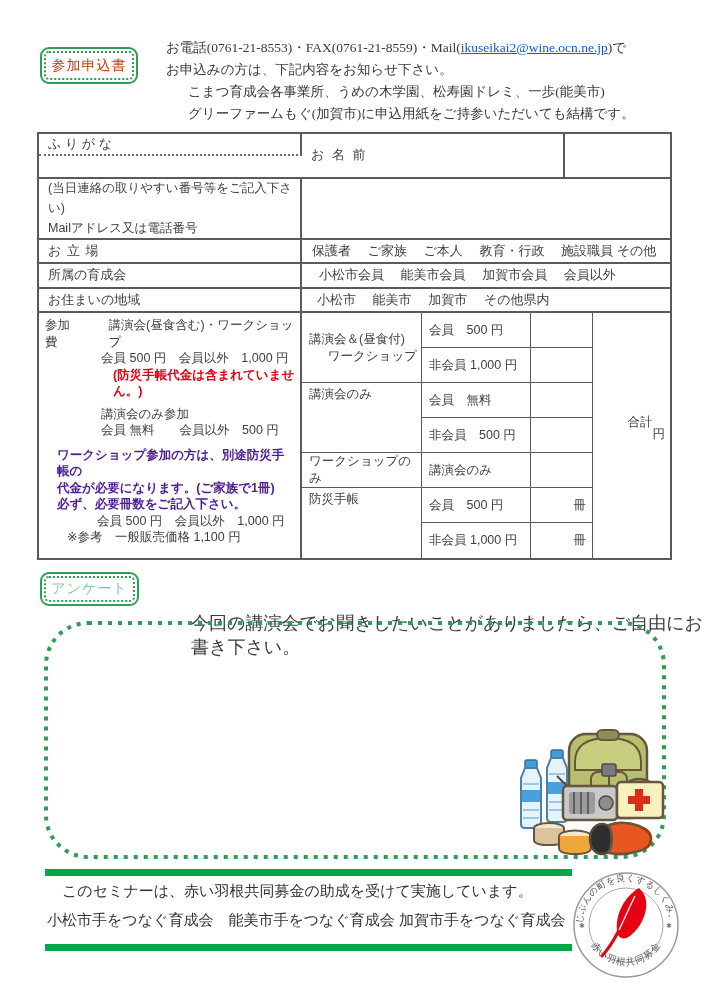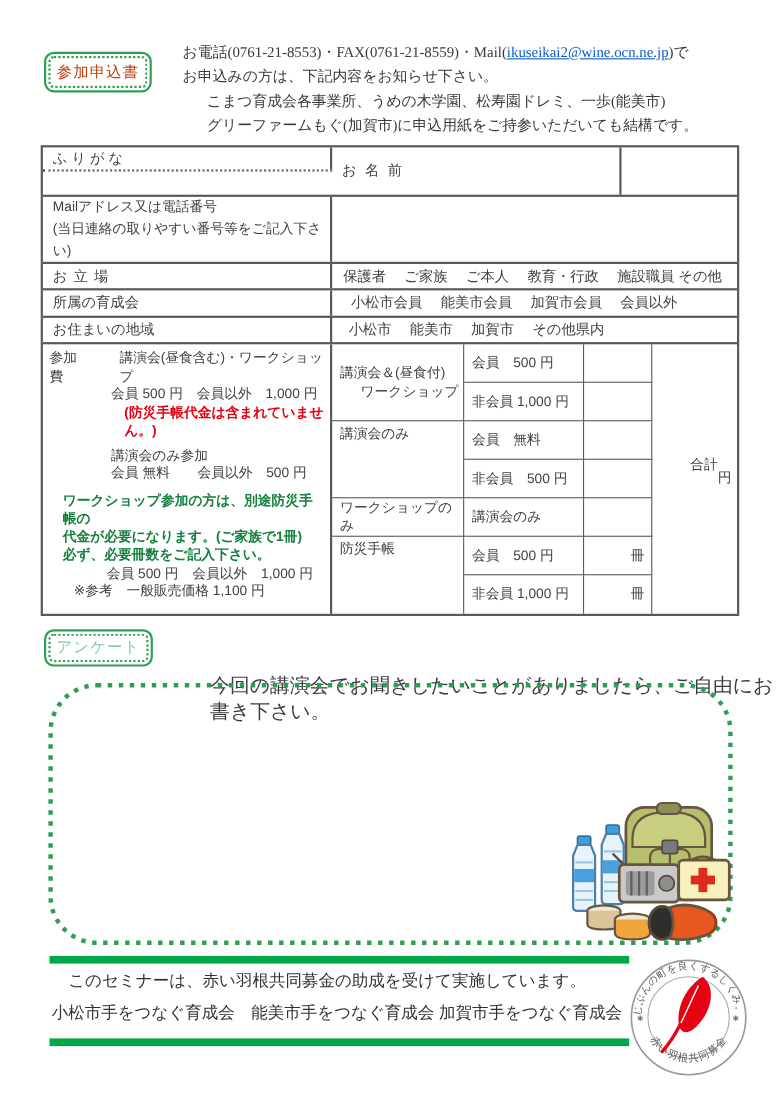--- a/index.html
+++ b/index.html
@@ -33,21 +33,21 @@
   .subrow{display:flex;box-sizing:border-box;}
   .dotsep{border-bottom:2px dotted #6a6b6d;}
 
   
   .fee-left{width:263px;border-right:2px solid #595a5c;box-sizing:border-box;
             padding:4px 4px 0 6px;font-size:12.5px;line-height:16.5px;}
   .fee-line1{display:flex;gap:28px;justify-content:space-between;}
   .ind56{margin-left:56px;} .ind68{margin-left:68px;} .ind12{margin-left:12px;}
   .ind52{margin-left:52px;} .ind22{margin-left:22px;}
   .rednote{color:#e60012;font-weight:bold;}
-  .greennote{color:#15803d;font-weight:bold;}
+  .greennote{color:#4c1d95;font-weight:bold;}
   .gap6{height:6px;} .gap8{height:8px;}
 
   .fee-right{flex:1;display:flex;flex-direction:column;box-sizing:border-box;font-size:12.5px;}
   .ft-head{height:23px;border-bottom:1.5px solid #595a5c;box-sizing:border-box;
            display:flex;align-items:center;padding-left:6px;}
   .ft-grid{flex:1;display:grid;grid-template-columns:120px 109px 62px 1fr;
            grid-template-rows:repeat(7,1fr);}
   .ftc{box-sizing:border-box;border-right:1.5px solid #595a5c;border-bottom:1.5px solid #595a5c;
        display:flex;align-items:center;padding-left:7px;}
   .ftc.norb{border-bottom:none;}
@@ -96,22 +96,22 @@
         <div class="rcell"></div>
       </div>
       <div class="subrow" style="flex:1;">
         <div class="lcell" style="letter-spacing:2px;">お 名 前</div>
         <div class="rcell"></div>
       </div>
     </div>
 
     <div class="trow" style="height:61px;">
       <div class="lcell" style="flex-direction:column;align-items:flex-start;justify-content:center;font-size:12.5px;line-height:20px;">
+        <div>(当日連絡の取りやすい番号等をご記入下さい)</div>
         <div>Mailアドレス又は電話番号</div>
-        <div>(当日連絡の取りやすい番号等をご記入下さい)</div>
       </div>
       <div class="rcell"></div>
     </div>
 
     <div class="trow" style="height:35px;">
       <div class="lcell" style="letter-spacing:1px;">お 立 場</div>
       <div class="rcell" style="padding-left:10px;">保護者　 ご家族　 ご本人 　教育・行政 　施設職員  その他</div>
     </div>
 
     <div class="trow" style="height:35px;">

